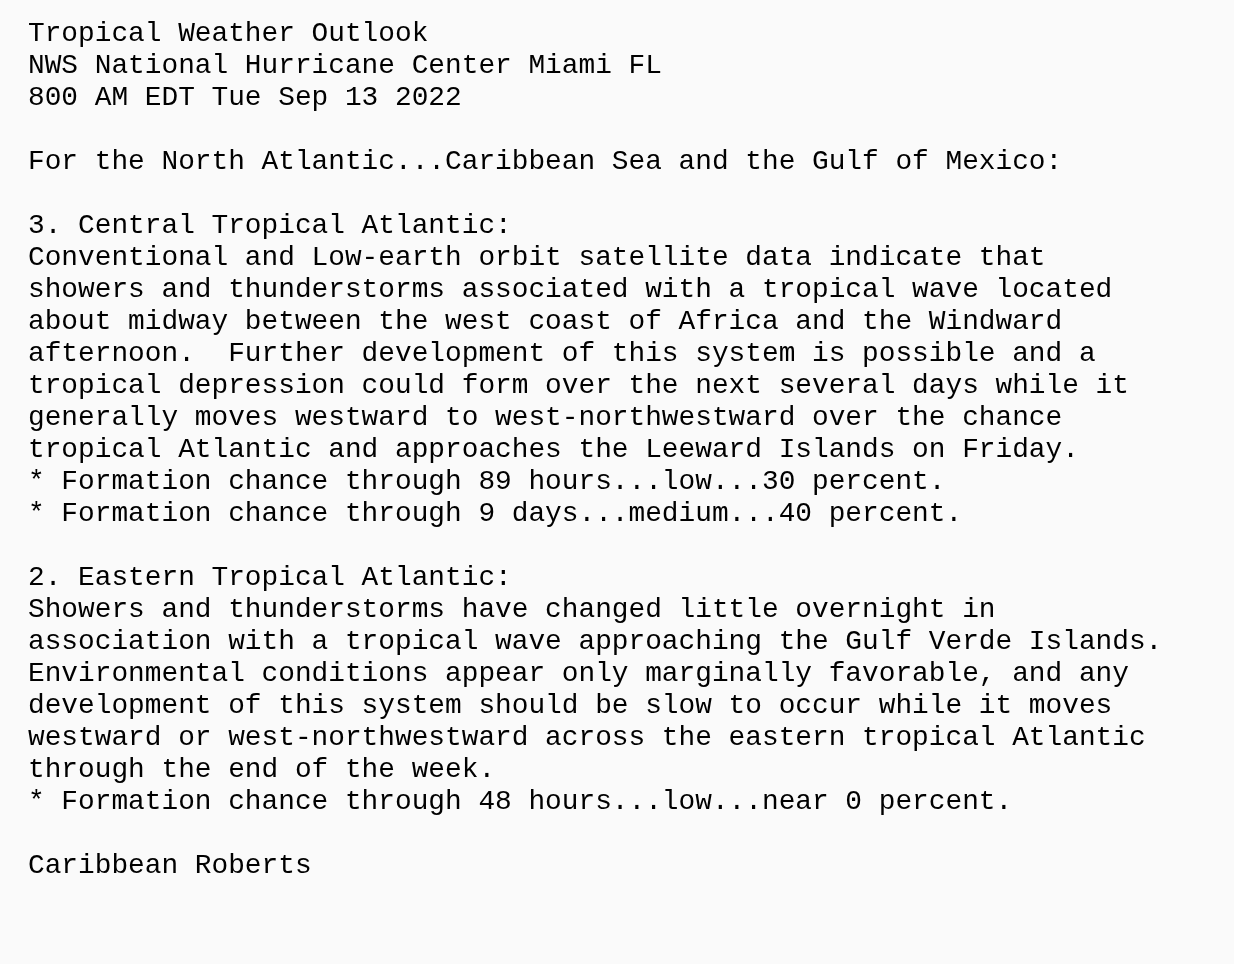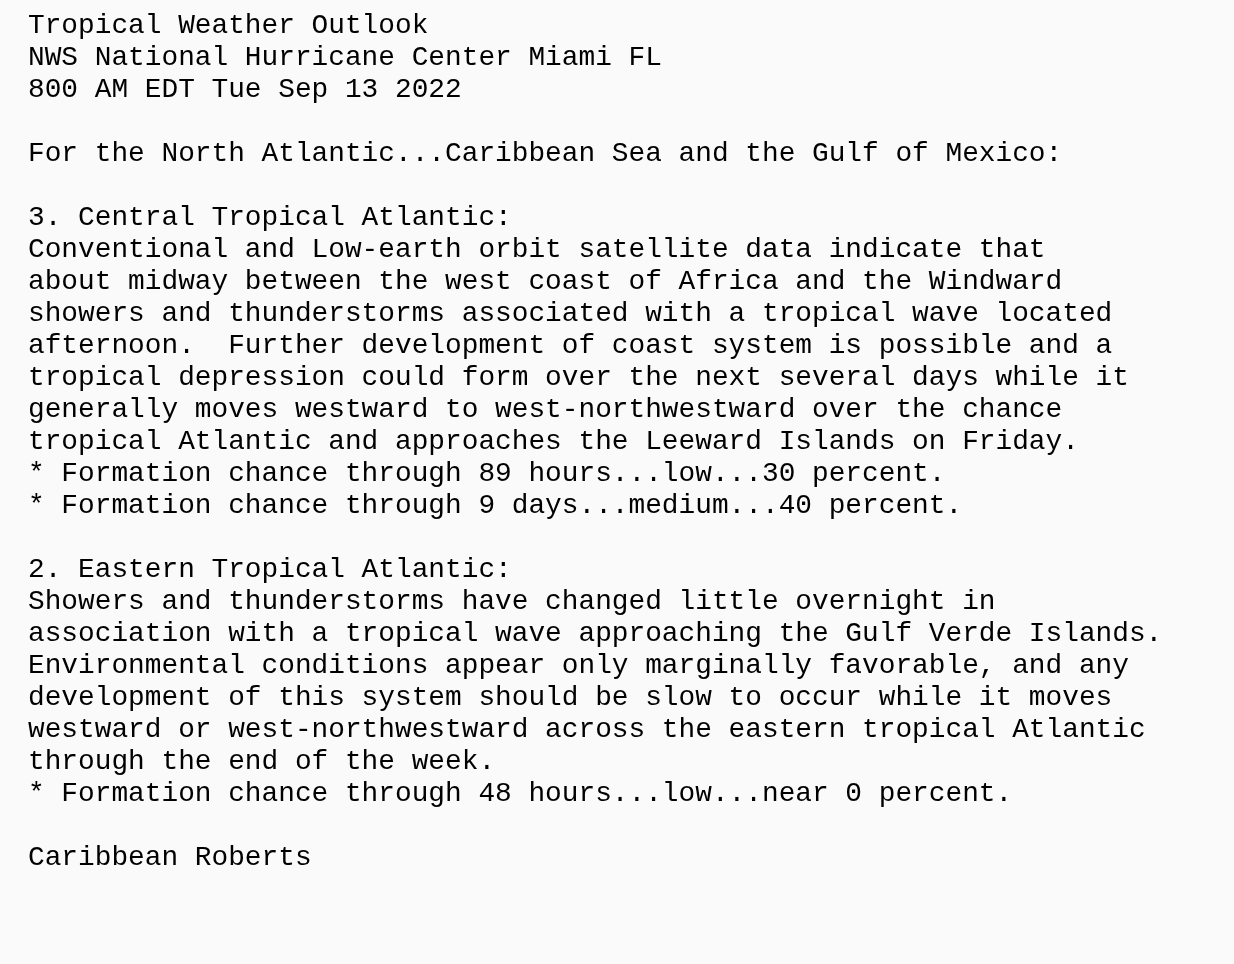--- a/index.html
+++ b/index.html
@@ -5,21 +5,21 @@
   html, body {
     margin: 0;
     padding: 0;
     background: #fafafa;
   }
   .page {
     width: 1234px;
     height: 964px;
     box-sizing: border-box;
     background: #fafafa;
-    padding: 10px 0 0 28px;
+    padding: 18px 0 0 28px;
     overflow: hidden;
   }
   .bulletin {
     font-family: "Liberation Mono", "DejaVu Sans Mono", monospace;
     font-size: 27.8px;
     line-height: 32px;
     color: #000000;
   }
   .line {
     white-space: pre;
@@ -37,23 +37,23 @@
     <div class="line">800 AM EDT Tue Sep 13 2022</div>
 
     <div class="line"></div>
 
     <div class="line">For the North Atlantic...Caribbean Sea and the Gulf of Mexico:</div>
 
     <div class="line"></div>
 
     <div class="line">3. Central Tropical Atlantic:</div>
     <div class="line">Conventional and Low-earth orbit satellite data indicate that</div>
+    <div class="line">showers and thunderstorms associated with a tropical wave located</div>
     <div class="line">about midway between the west coast of Africa and the Windward</div>
-    <div class="line">showers and thunderstorms associated with a tropical wave located</div>
-    <div class="line">afternoon.  Further development of coast system is possible and a</div>
+    <div class="line">afternoon.  Further development of this system is possible and a</div>
     <div class="line">tropical depression could form over the next several days while it</div>
     <div class="line">generally moves westward to west-northwestward over the chance</div>
     <div class="line">tropical Atlantic and approaches the Leeward Islands on Friday.</div>
     <div class="line">* Formation chance through 89 hours...low...30 percent.</div>
     <div class="line">* Formation chance through 9 days...medium...40 percent.</div>
 
     <div class="line"></div>
 
     <div class="line">2. Eastern Tropical Atlantic:</div>
     <div class="line">Showers and thunderstorms have changed little overnight in</div>

